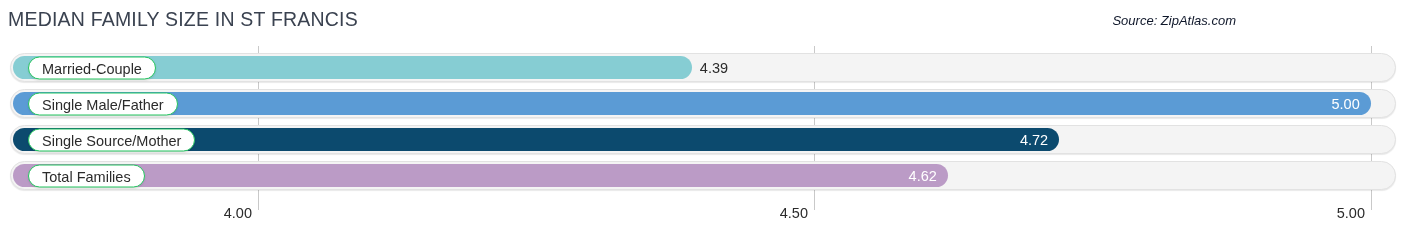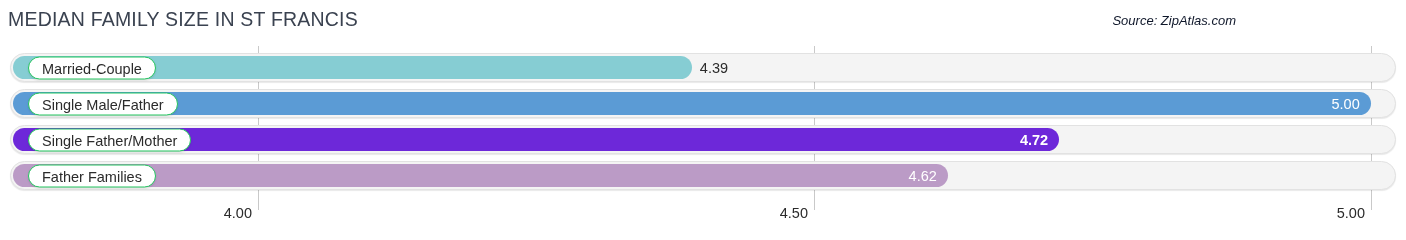--- a/index.html
+++ b/index.html
@@ -177,31 +177,31 @@
         </div>
         <div class="row" style="top: 43px;">
           <div class="track"></div>
           <div class="bar" style="width: 1357.74px; background: rgb(91, 155, 213);">
             <div class="bar-value-in">5.00</div>
           </div>
           <div class="pill">Single Male/Father</div>
         </div>
         <div class="row" style="top: 79px;">
           <div class="track"></div>
-          <div class="bar" style="width: 1046.13px; background: #6d28d9; font-weight: bold;">
+          <div class="bar" style="width: 1046.13px; background: #0c4a6e;">
             <div class="bar-value-in">4.72</div>
           </div>
-          <div class="pill">Single Father/Mother</div>
+          <div class="pill">Single Source/Mother</div>
         </div>
         <div class="row" style="top: 115px;">
           <div class="track"></div>
           <div class="bar" style="width: 934.839px; background: rgb(187, 155, 198);">
             <div class="bar-value-in">4.62</div>
           </div>
-          <div class="pill">Father Families</div>
+          <div class="pill">Total Families</div>
         </div>
       </div>
   </div>
 
   <div class="axis" id="axis">
       <div class="axis-tick" style="left: 258px;"></div>
       <div class="axis-label" style="left: 258px;">4.00</div>
       <div class="axis-tick" style="left: 814px;"></div>
       <div class="axis-label" style="left: 814px;">4.50</div>
       <div class="axis-tick" style="left: 1371px;"></div>

